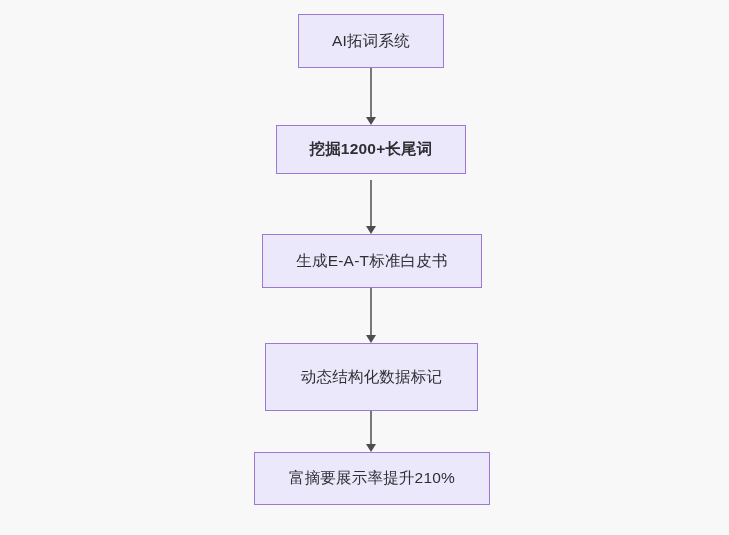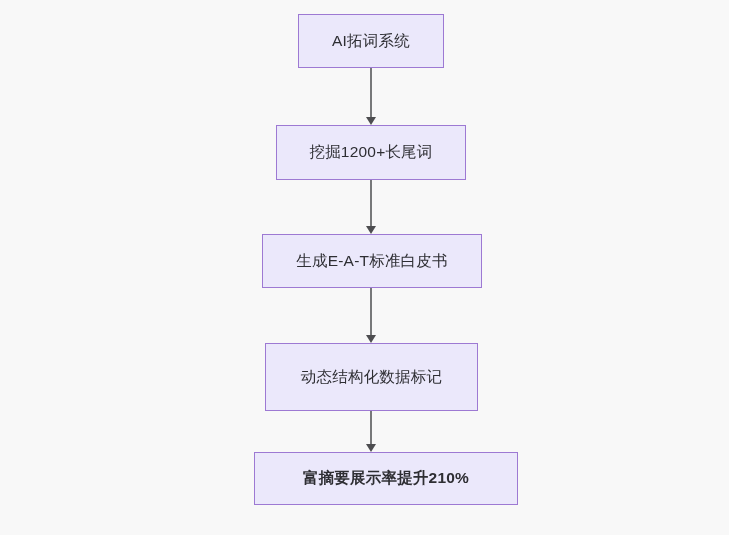--- a/index.html
+++ b/index.html
@@ -78,29 +78,29 @@
 
   <div class="connector" style="left:370px; top:397px; height:55px;">
     <div class="conn-line" style="height:47px;"></div>
     <div class="conn-head" style="top:47px;"></div>
   </div>
 
   <div class="node" style="left:298px; top:14px; width:146px; height:54px;">
     <span class="node-label">AI拓词系统</span>
   </div>
 
-  <div class="node" style="left:276px; top:125px; width:190px; height:55px;">
+  <div class="node" style="left:276px; top:125px; width:190px; height:49px;font-weight:bold;">
     <span class="node-label">挖掘1200+长尾词</span>
   </div>
 
   <div class="node" style="left:262px; top:234px; width:220px; height:54px;">
     <span class="node-label">生成E-A-T标准白皮书</span>
   </div>
 
   <div class="node" style="left:265px; top:343px; width:213px; height:68px;">
     <span class="node-label">动态结构化数据标记</span>
   </div>
 
-  <div class="node" style="left:254px; top:452px; width:264px; height:53px;font-weight:bold;">
+  <div class="node" style="left:254px; top:452px; width:236px; height:53px;">
     <span class="node-label">富摘要展示率提升210%</span>
   </div>
 
 </div>
 
 </body></html>

